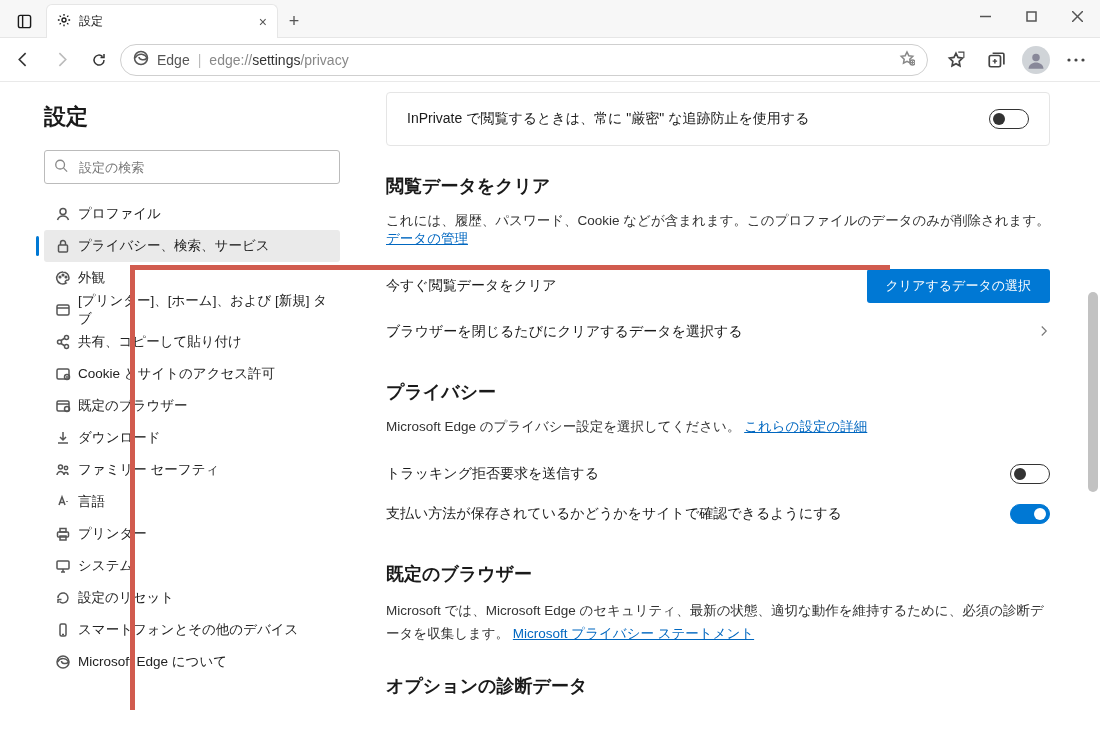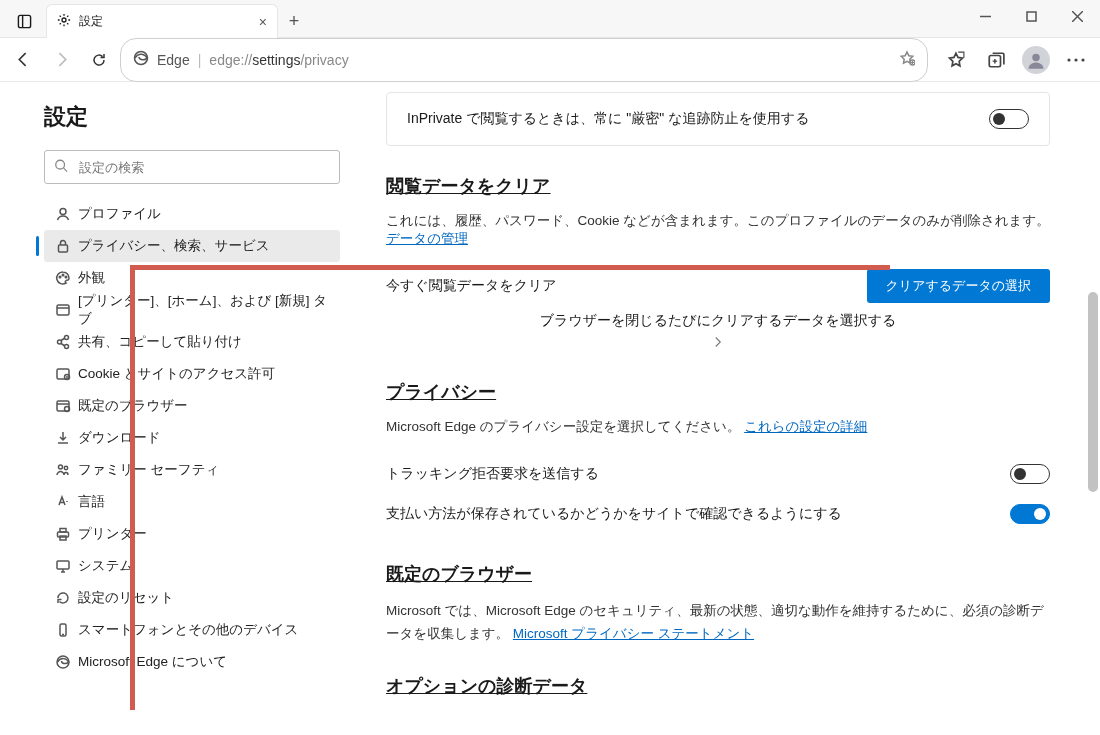--- a/index.html
+++ b/index.html
@@ -84,21 +84,21 @@
   }
   .nav-btn {
     width: 34px; height: 34px;
     display:flex;align-items:center;justify-content:center;
     border-radius: 4px;
     color: #333;
   }
   .nav-btn.disabled { color: #bbb; }
   .address {
     flex: 1;
-    height: 44px;
+    height: 32px;
     border: 1px solid #cfcfcf;
     border-radius: 16px;
     display: flex;
     align-items: center;
     padding: 0 12px;
     gap: 8px;
     background: #fff;
     font-size: 14px;
     color: #555;
   }
@@ -203,21 +203,20 @@
     border-radius: 4px;
     padding: 16px 20px;
     display: flex;
     align-items: center;
     justify-content: space-between;
   }
   .section-title {
     font-size: 18px;
     font-weight: 600;
     margin: 28px 0 14px;
-    text-decoration: underline;
   }
   .section-desc {
     font-size: 13.5px;
     color: #333;
     margin-bottom: 18px;
   }
   .link { color: #0067c0; text-decoration: underline; cursor: pointer; }
   .row {
     display: flex;
     align-items: center;
@@ -563,21 +562,21 @@
 
     <div class="section-title">閲覧データをクリア</div>
     <div class="section-desc">
       <span>これには、履歴、パスワード、Cookie などが含まれます。このプロファイルのデータのみが削除されます。</span>
       <span class="link">データの管理</span>
     </div>
     <div class="row">
       <span style="font-size:14px;">今すぐ閲覧データをクリア</span>
       <button class="btn-primary">クリアするデータの選択</button>
     </div>
-    <div class="row" style="margin-top:6px;flex-direction:column;">
+    <div class="row" style="margin-top:6px;">
       <span style="font-size:14px;">ブラウザーを閉じるたびにクリアするデータを選択する</span>
       <span class="chevron">
         <svg width="12" height="12" viewBox="0 0 16 16">
             <path d="M5 2l6 6-6 6"></path>
           </svg>
       </span>
     </div>
 
     <div class="section-title">プライバシー</div>
     <div class="section-desc">

